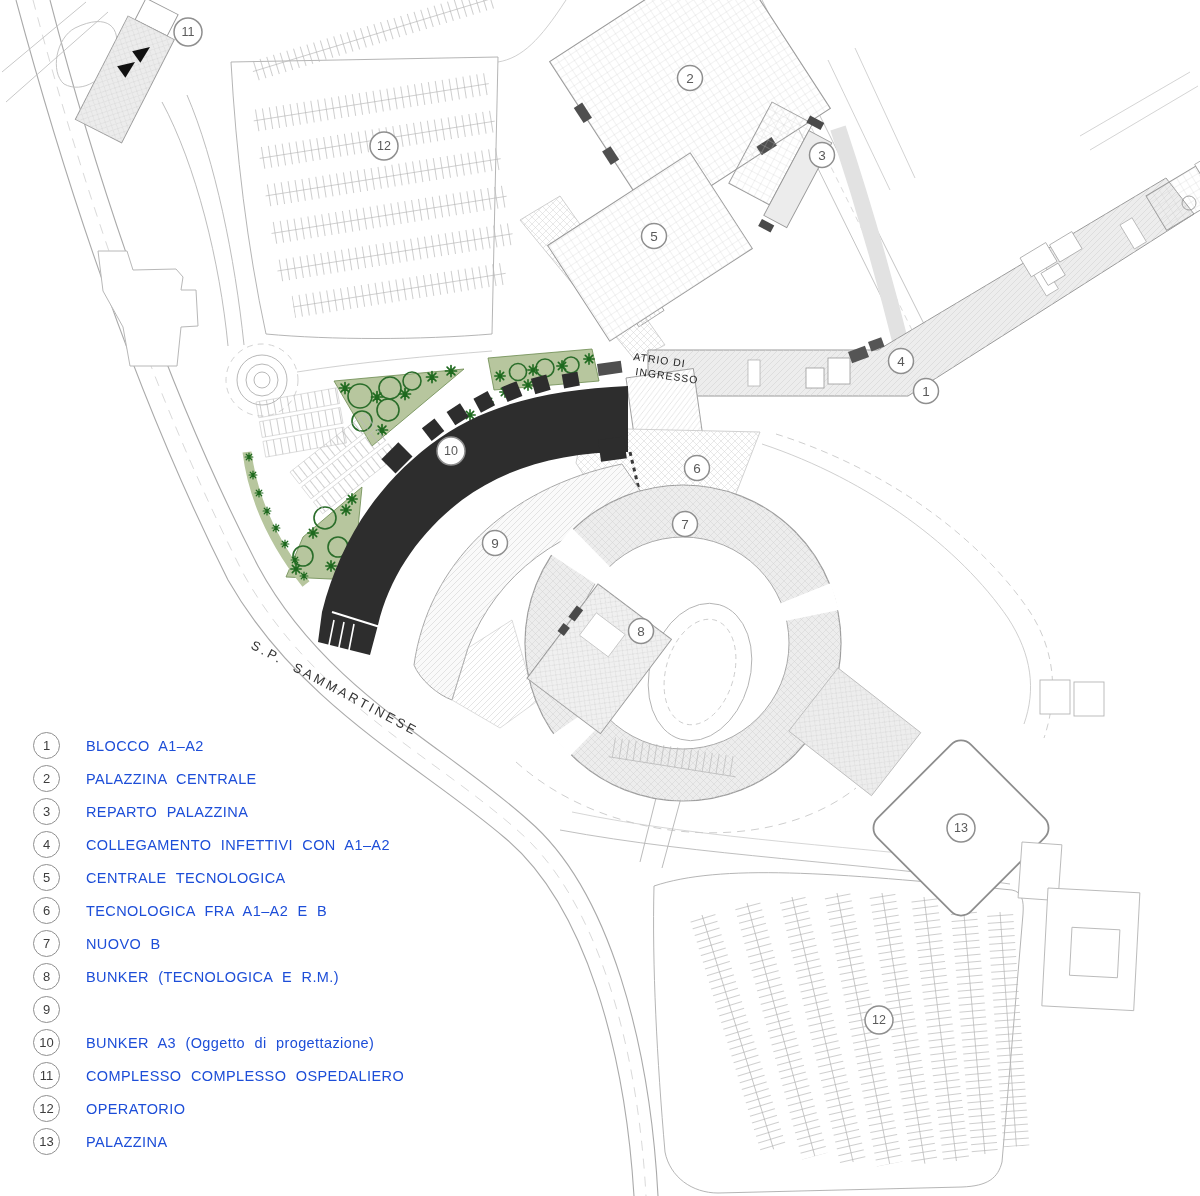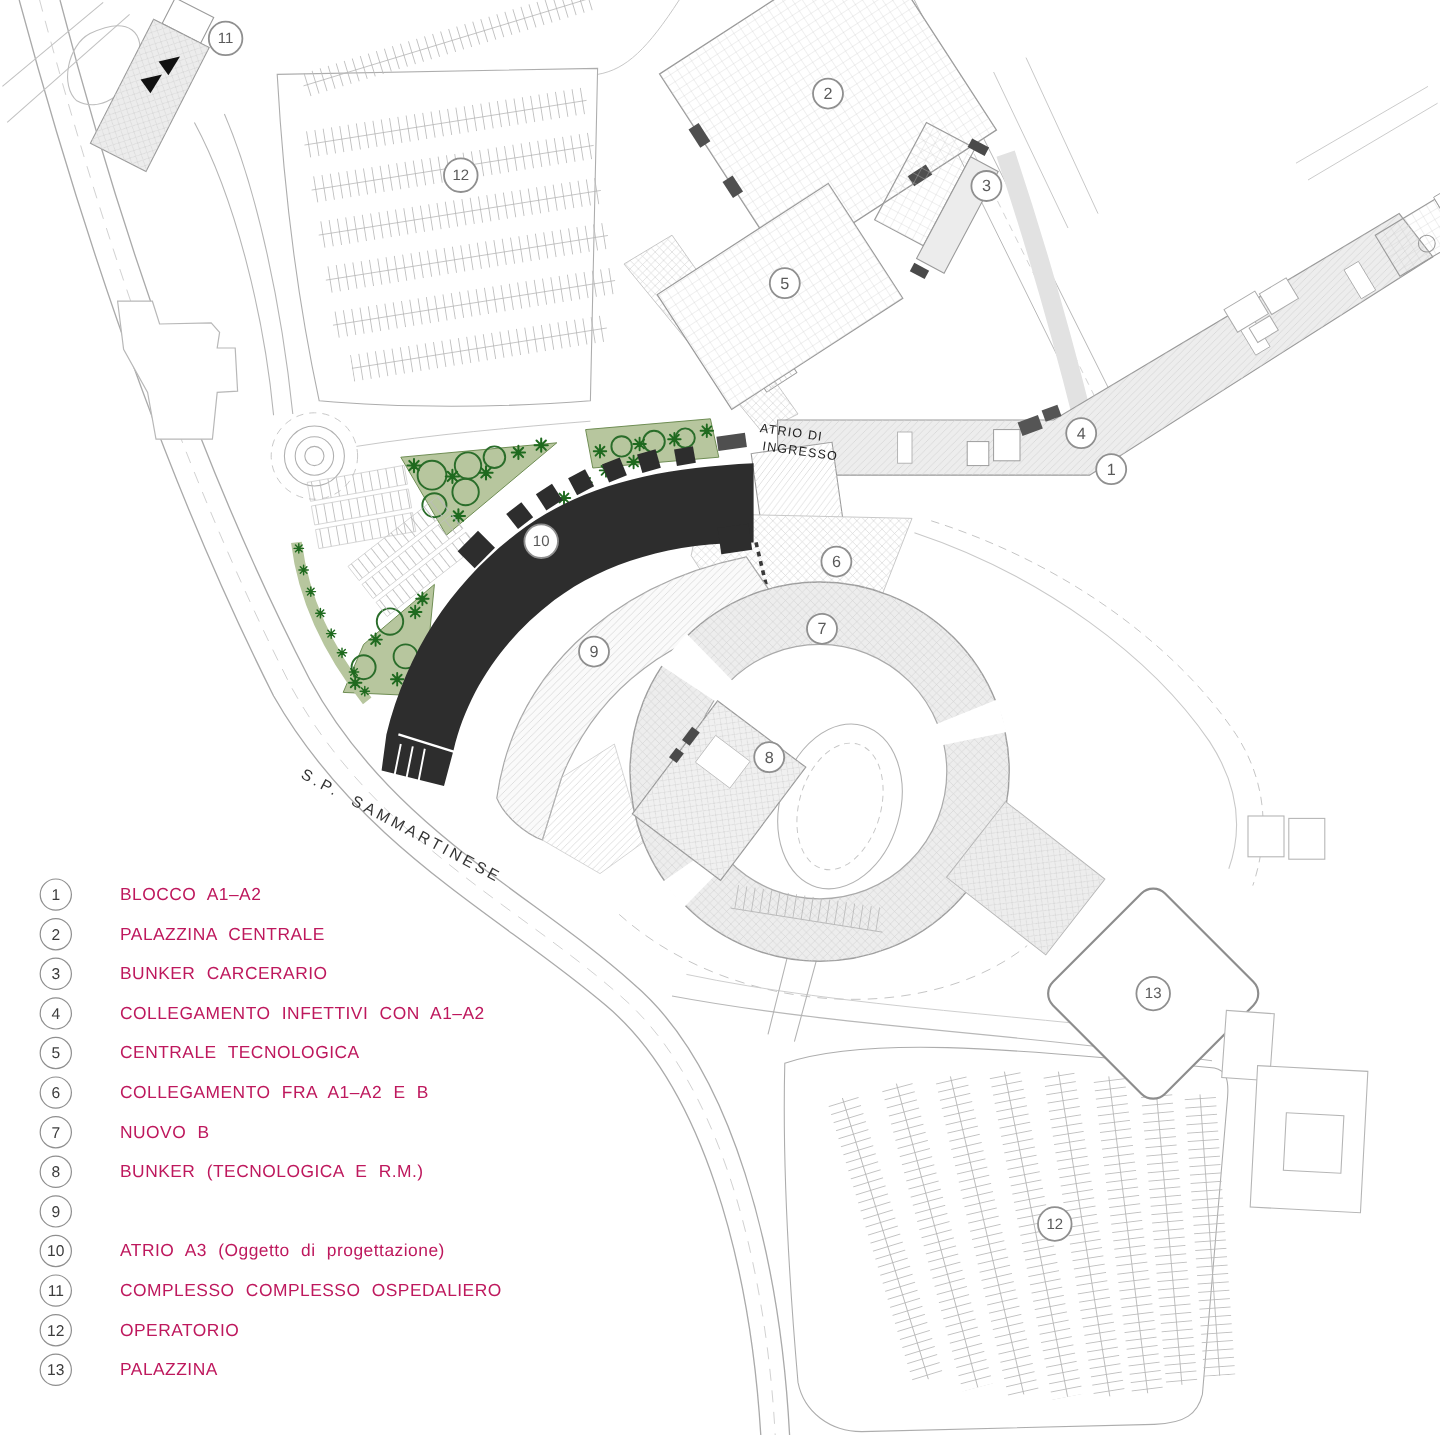--- a/index.html
+++ b/index.html
@@ -3,21 +3,21 @@
 <meta charset="utf-8">
 <style>
   html,body{margin:0;padding:0;background:#ffffff;}
   body{width:1200px;height:1196px;overflow:hidden;}
   .stage{position:relative;width:1200px;height:1196px;font-family:"Liberation Sans",sans-serif;background:#fff;}
   svg{position:absolute;left:0;top:0;}
   .legend{position:absolute;left:33px;top:729px;width:450px;}
   .legend-row{display:flex;align-items:center;height:33px;}
   .legend-circle{box-sizing:border-box;width:27px;height:27px;border:1.6px solid #8f8f8f;border-radius:50%;
     display:flex;align-items:center;justify-content:center;font-size:13px;color:#3d3d3d;flex:0 0 27px;}
-  .legend-label{margin-left:40px;font-size:14.5px;color:#be185d;letter-spacing:.4px;word-spacing:5px;white-space:nowrap;}
+  .legend-label{margin-left:26px;font-size:14.5px;color:#1d4ed8;letter-spacing:.4px;word-spacing:5px;white-space:nowrap;}
   text{font-family:"Liberation Sans",sans-serif;}
 </style>
 </head>
 <body>
 
 <div class="stage">
 <svg width="1200" height="1196" viewBox="0 0 1200 1196">
 <defs>
   <pattern id="pGrid" width="7" height="7" patternUnits="userSpaceOnUse">
     <path d="M7 0H0V7" fill="none" stroke="#cdcdcd" stroke-width="0.5"></path>
@@ -445,48 +445,48 @@
       <div class="legend-row">
         <span class="legend-circle">1</span>
         <span class="legend-label">BLOCCO A1–A2</span>
       </div>
       <div class="legend-row">
         <span class="legend-circle">2</span>
         <span class="legend-label">PALAZZINA CENTRALE</span>
       </div>
       <div class="legend-row">
         <span class="legend-circle">3</span>
-        <span class="legend-label">BUNKER CARCERARIO</span>
+        <span class="legend-label">REPARTO PALAZZINA</span>
       </div>
       <div class="legend-row">
         <span class="legend-circle">4</span>
         <span class="legend-label">COLLEGAMENTO INFETTIVI CON A1–A2</span>
       </div>
       <div class="legend-row">
         <span class="legend-circle">5</span>
         <span class="legend-label">CENTRALE TECNOLOGICA</span>
       </div>
       <div class="legend-row">
         <span class="legend-circle">6</span>
-        <span class="legend-label">COLLEGAMENTO FRA A1–A2 E B</span>
+        <span class="legend-label">TECNOLOGICA FRA A1–A2 E B</span>
       </div>
       <div class="legend-row">
         <span class="legend-circle">7</span>
         <span class="legend-label">NUOVO B</span>
       </div>
       <div class="legend-row">
         <span class="legend-circle">8</span>
         <span class="legend-label">BUNKER (TECNOLOGICA E R.M.)</span>
       </div>
       <div class="legend-row">
         <span class="legend-circle">9</span>
       </div>
       <div class="legend-row">
         <span class="legend-circle">10</span>
-        <span class="legend-label">ATRIO A3 (Oggetto di progettazione)</span>
+        <span class="legend-label">BUNKER A3 (Oggetto di progettazione)</span>
       </div>
       <div class="legend-row">
         <span class="legend-circle">11</span>
         <span class="legend-label">COMPLESSO COMPLESSO OSPEDALIERO</span>
       </div>
       <div class="legend-row">
         <span class="legend-circle">12</span>
         <span class="legend-label">OPERATORIO</span>
       </div>
       <div class="legend-row">

